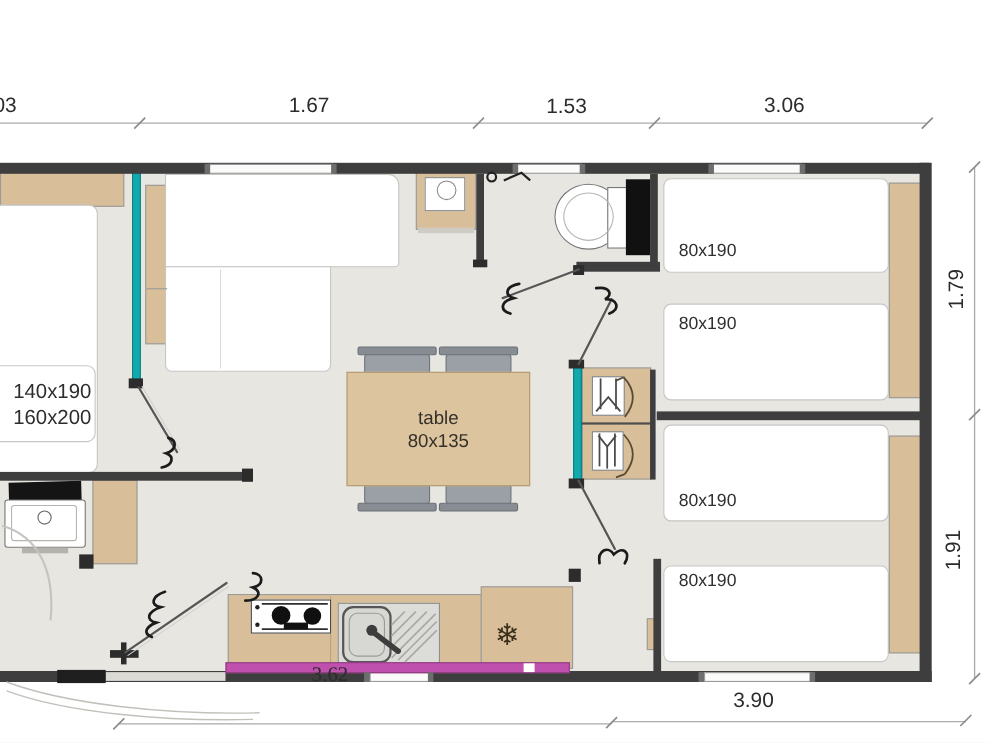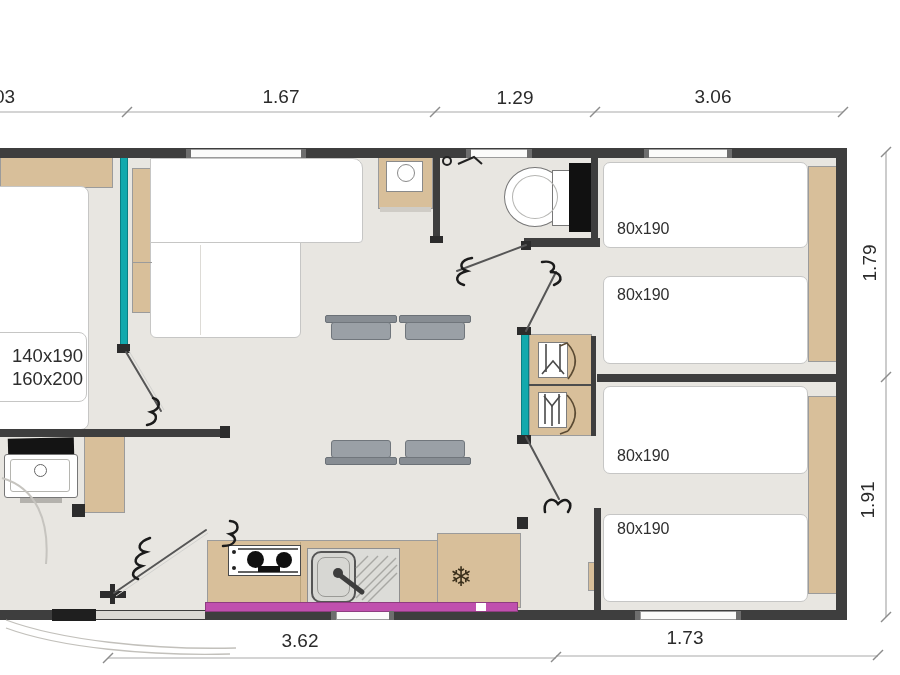--- a/index.html
+++ b/index.html
@@ -105,20 +105,24 @@
   <div class="abs" style="left:538px;top:392px;width:29px;height:36px;background:#fff;border:1px solid #7d7d7d;z-index:3;"></div>
 
   <div class="abs chair-back" style="left:325px;top:315px;width:72px;height:8px;"></div>
   <div class="abs chair-seat" style="left:331px;top:322px;width:60px;height:18px;"></div>
   <div class="abs chair-back" style="left:399px;top:315px;width:72px;height:8px;"></div>
   <div class="abs chair-seat" style="left:405px;top:322px;width:60px;height:18px;"></div>
   <div class="abs chair-back" style="left:325px;top:457px;width:72px;height:8px;"></div>
   <div class="abs chair-seat" style="left:331px;top:440px;width:60px;height:18px;"></div>
   <div class="abs chair-back" style="left:399px;top:457px;width:72px;height:8px;"></div>
   <div class="abs chair-seat" style="left:405px;top:440px;width:60px;height:18px;"></div>
+  <div class="abs txt" style="left:315px;top:338px;width:167px;height:104px;background:#dcc49e;border:1px solid #b19b72;z-index:3;display:flex;flex-direction:column;justify-content:center;align-items:center;font-size:17px;color:#35302a;gap:3px;">
+    <span>table</span>
+    <span>80x135</span>
+  </div>
 
   <div class="abs wood" style="left:207px;top:540px;width:231px;height:68px;"></div>
   <div class="abs wood" style="left:437px;top:533px;width:84px;height:75px;"></div>
   <div class="seam" style="left:300px;top:542px;height:64px;"></div>
   <div class="abs" style="left:228px;top:545px;width:73px;height:31px;background:#fff;border:1px solid #4a4a4a;z-index:3;"></div>
   <div class="abs" style="left:247px;top:551px;width:17px;height:17px;background:#101010;border-radius:50%;z-index:4;"></div>
   <div class="abs" style="left:276px;top:552px;width:16px;height:16px;background:#101010;border-radius:50%;z-index:4;"></div>
   <div class="abs" style="left:307px;top:548px;width:93px;height:59px;background:#dcdcd8;border:1px solid #8f8f8f;z-index:3;"></div>
   <div class="abs" style="left:311px;top:551px;width:45px;height:52px;background:#d7d7d3;border:2px solid #555;border-radius:10px;z-index:4;"></div>
   <div class="abs" style="left:317px;top:557px;width:33px;height:40px;border:1px solid #9a9a96;border-radius:8px;z-index:5;"></div>
@@ -139,26 +143,26 @@
   <div class="abs wood" style="left:808px;top:166px;width:33px;height:196px;"></div>
   <div class="abs wood" style="left:808px;top:396px;width:33px;height:198px;"></div>
   <div class="abs wood" style="left:588px;top:562px;width:11px;height:29px;"></div>
   <div class="abs txt bedlabel" style="left:617px;top:221px;width:80px;">80x190</div>
   <div class="abs txt bedlabel" style="left:617px;top:287px;width:80px;">80x190</div>
   <div class="abs txt bedlabel" style="left:617px;top:448px;width:80px;">80x190</div>
   <div class="abs txt bedlabel" style="left:617px;top:521px;width:80px;">80x190</div>
 
   <div class="abs txt dim" style="left:-6px;top:87px;width:40px;text-align:left;">03</div>
   <div class="abs txt dim" style="left:246px;top:87px;width:70px;">1.67</div>
-  <div class="abs txt dim" style="left:480px;top:88px;width:70px;">1.29</div>
+  <div class="abs txt dim" style="left:480px;top:88px;width:70px;">1.53</div>
   <div class="abs txt dim" style="left:678px;top:87px;width:70px;">3.06</div>
   <div class="abs txt dim vdim" style="left:835px;top:253px;width:70px;">1.79</div>
   <div class="abs txt dim vdim" style="left:833px;top:490px;width:70px;">1.91</div>
-  <div class="abs txt dim" style="left:265px;top:631px;width:70px;">3.62</div>
-  <div class="abs txt dim" style="left:650px;top:628px;width:70px;">1.73</div>
+  <div class="abs txt dim" style="left:265px;top:604px;width:70px;font-family:Liberation Serif, serif;">3.62</div>
+  <div class="abs txt dim" style="left:650px;top:628px;width:70px;">3.90</div>
 
   <svg class="overlay" width="900" height="675" viewBox="0 0 900 675">
 
     <g stroke="#aaaaaa" stroke-width="1.2" fill="none">
       <path d="M0,112 H843"></path>
       <path d="M886,152 V617"></path>
       <path d="M108,658 H556"></path>
       <path d="M556,656 H878"></path>
     </g>
     <g stroke="#8c8c8c" stroke-width="1.5" fill="none">

